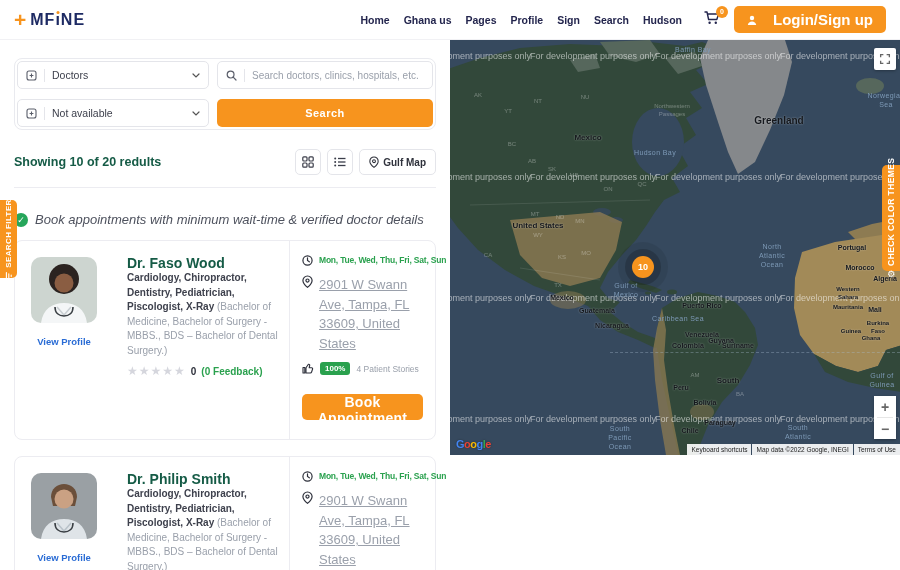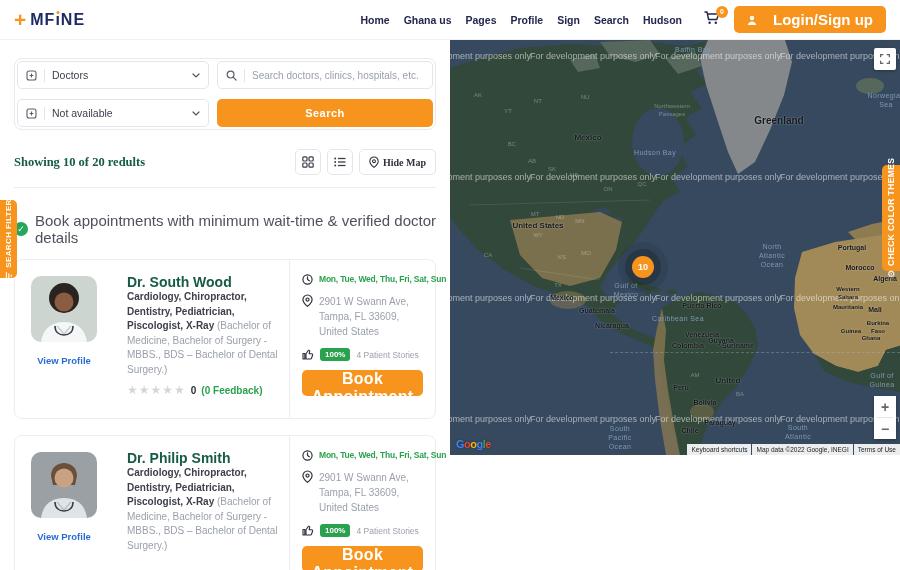--- a/index.html
+++ b/index.html
@@ -37,59 +37,59 @@
   .control { height:28px; border:1px solid #e4e5ea; border-radius:5px; display:flex;
     align-items:center; padding:0 8px; font-size:10.5px; color:var(--dark); cursor:pointer; background:#fff; }
   .control .vdiv { width:1px; height:13px; background:#e4e5ea; margin:0 7px; }
   .control .chev { margin-left:auto; }
   .control input { border:none; outline:none; flex:1; font-size:10px; color:var(--dark);
     font-family:inherit; min-width:0; }
   .control input::placeholder { color:#9aa0ab; }
   .search-btn { height:28px; background:var(--accent); border:none; border-radius:5px;
     color:#fff; font-size:11px; font-weight:700; letter-spacing:.5px; cursor:pointer; font-family:inherit; }
 
-  .results-row { margin-top:19px; display:flex; align-items:center;font-family:Liberation Serif, serif; }
+  .results-row { margin-top:19px; display:flex; align-items:center; }
   .results-title { font-size:12.5px; font-weight:700; color:var(--tgreen); }
   .view-toggles { margin-left:auto; display:flex; gap:6px; align-items:center; }
   .icon-btn { width:26px; height:26px; border:1px solid #e4e5ea; border-radius:5px;
     background:#fff; display:flex; align-items:center; justify-content:center; cursor:pointer; }
   .hide-map-btn { height:26px; border:1px solid #e4e5ea; border-radius:5px; background:#fff;
     display:flex; align-items:center; gap:4px; padding:0 9px; font-size:10px; font-weight:600;
     color:#2f323c; cursor:pointer; font-family:inherit; }
   .hr { margin-top:12px; border-top:1px solid #ececf1; }
   .note-row { margin-top:24px; margin-bottom:13px; display:flex; align-items:center; gap:7px; }
   .check-circle { width:14px; height:14px; border-radius:50%; background:#26a65b; color:#fff;
     font-size:9px; display:flex; align-items:center; justify-content:center; flex:0 0 auto; }
-  .note-text { font-size:15px; color:#4e525e; }
+  .note-text { font-size:13px; color:#4e525e;font-style:italic; }
 
   
   .doc-card { border:1px solid #ececf1; border-radius:8px; display:flex; margin-bottom:16px; background:#fff; }
   .doc-photo-sec { width:98px; padding:16px 16px 14px; }
   .doc-photo { width:66px; height:66px; border-radius:10px; overflow:hidden; display:block; }
   .view-profile { display:block; width:66px; text-align:center; margin-top:13px;
     font-size:9.5px; font-weight:600; color:var(--link); cursor:pointer; }
   .doc-info-sec { flex:1; padding:14px 10px 14px 14px; min-width:0; }
   .doc-name { font-size:14px; font-weight:700; color:var(--tgreen); cursor:pointer; }
   .doc-spec { font-size:10px; line-height:1.45; }
   .doc-spec .b { color:var(--dark); font-weight:700; }
   .doc-spec .g { color:var(--gray); }
   .stars-row { margin-top:6px; display:flex; align-items:center; gap:5px; }
   .stars { color:#d5d6dd; font-size:12px; letter-spacing:1px; font-family:"DejaVu Sans",sans-serif; }
   .rating-num { font-size:10px; font-weight:700; color:#2c2f3a; }
   .rating-fb { font-size:10px; font-weight:700; color:var(--green); }
   .doc-book-sec { width:146px; border-left:1px solid #ececf1; padding:14px 12px 12px; }
   .brow { display:flex; gap:6px; align-items:flex-start; margin-bottom:9px; }
   .brow svg { flex:0 0 auto; margin-top:0px; }
   .days { font-size:8.5px; font-weight:700; color:var(--green); white-space:nowrap; letter-spacing:-.2px; }
-  .addr { font-size:10px; color:var(--gray); line-height:1.5; }
+  .addr { font-size:13px; color:var(--gray); line-height:1.5;text-decoration:underline; }
   .badge { background:var(--green); color:#fff; font-size:8px; font-weight:700;
     padding:2px 5px; border-radius:3px; }
   .stories { font-size:8.5px; color:var(--gray); align-self:center; }
   .book-btn { width:100%; height:26px; background:var(--accent); border:none; border-radius:5px;
-    color:#fff; font-size:16px; font-weight:700; letter-spacing:.3px; cursor:pointer; margin-top:0; font-family:inherit; }
+    color:#fff; font-size:14px; font-weight:700; letter-spacing:.3px; cursor:pointer; margin-top:10px; font-family:inherit; }
 
   
   .side-tab { position:absolute; background:var(--accent); display:flex; align-items:center;
     justify-content:center; cursor:pointer; z-index:8; }
   .tab-left { left:0; top:200px; width:17px; height:78px; border-radius:0 5px 5px 0; }
   .tab-right { right:0; top:165px; width:18px; height:106px; border-radius:5px 0 0 5px; }
   .tab-inner { transform:rotate(-90deg); display:flex; align-items:center; gap:4px;
     white-space:nowrap; color:#fff; font-weight:700; }
   .tab-left .tab-inner { font-size:8px; letter-spacing:.4px; }
   .tab-right .tab-inner { font-size:8.5px; letter-spacing:.4px; }
@@ -216,21 +216,21 @@
             <path d="M4 5h7.5" stroke="#3a3d49" stroke-width="1.3"></path>
           <circle cx="1.2" cy="8.5" r="1" fill="#3a3d49"></circle>
             <path d="M4 8.5h7.5" stroke="#3a3d49" stroke-width="1.3"></path>
         </svg>
       </button>
       <button class="hide-map-btn">
         <svg width="10" height="12" viewBox="0 0 12 14">
           <path d="M6 1C3.2 1 1 3.2 1 6c0 3.6 5 7.4 5 7.4S11 9.6 11 6c0-2.8-2.2-5-5-5z" fill="none" stroke="#2f323c" stroke-width="1.3"></path>
           <circle cx="6" cy="6" r="1.7" fill="none" stroke="#2f323c" stroke-width="1.3"></circle>
         </svg>
-        <span>Hide Map</span>
+        <span>Gulf Map</span>
       </button>
     </div>
   </div>
 
   <div class="hr"></div>
 
   <div class="note-row">
     <span class="check-circle">✓</span>
     <span class="note-text">Book appointments with minimum wait-time &amp; verified doctor details</span>
   </div>
@@ -241,21 +241,21 @@
         <rect width="66" height="66" fill="#cdd5d0"></rect>
         <circle cx="33" cy="22" r="15" fill="#2b2320"></circle>
         <circle cx="33" cy="26" r="9.5" fill="#8a5d42"></circle>
         <path d="M10 66c2-14 11-20 23-20s21 6 23 20z" fill="#f4f6f7"></path>
         <path d="M26 50l7 8 7-8" fill="none" stroke="#c8ced2" stroke-width="1.5"></path>
         <path d="M24 50c0 6 4 9 9 9s9-3 9-9" fill="none" stroke="#3a3f44" stroke-width="1.6"></path>
       </svg>
       <span class="view-profile">View Profile</span>
     </div>
     <div class="doc-info-sec">
-      <div class="doc-name">Dr. South Wood</div>
+      <div class="doc-name">Dr. Faso Wood</div>
       <div class="doc-spec"><span class="b">Cardiology, Chiropractor, Dentistry, Pediatrician, Piscologist, X-Ray</span><span class="g"> (Bachelor of Medicine, Bachelor of Surgery - MBBS., BDS – Bachelor of Dental Surgery.)</span></div>
       <div class="stars-row">
         <span class="stars">★★★★★</span>
         <span class="rating-num">0</span>
         <span class="rating-fb">(0 Feedback)</span>
       </div>
     </div>
     <div class="doc-book-sec">
       <div class="brow">
         <svg width="11" height="11" viewBox="0 0 12 12">
@@ -405,21 +405,21 @@
       <div class="map-label ml-country" style="left: 305px; top: 81px; font-size: 10px; margin-left: 24px;">Greenland</div>
       <div class="map-label ml-country" style="left: 112px; top: 258px;">Mexico</div>
       <div class="map-label ml-country" style="left: 147px; top: 271px;">Guatemala</div>
       <div class="map-label ml-country" style="left: 162px; top: 286px;">Nicaragua</div>
       <div class="map-label ml-country" style="left: 252px; top: 266px;">Puerto Rico</div>
       <div class="map-label ml-country" style="left: 252px; top: 295px;">Venezuela</div>
       <div class="map-label ml-country" style="left: 271px; top: 301px;">Guyana</div>
       <div class="map-label ml-country" style="left: 288px; top: 306px;">Suriname</div>
       <div class="map-label ml-country" style="left: 238px; top: 306px;">Colombia</div>
       <div class="map-label ml-country" style="left: 231px; top: 348px;">Peru</div>
-      <div class="map-label ml-country" style="left: 278px; top: 341px; font-size: 8px;">United</div>
+      <div class="map-label ml-country" style="left: 278px; top: 341px; font-size: 8px;">South</div>
       <div class="map-label ml-country" style="left: 255px; top: 363px;">Bolivia</div>
       <div class="map-label ml-country" style="left: 270px; top: 383px;">Paraguay</div>
       <div class="map-label ml-country" style="left: 240px; top: 391px;">Chile</div>
       <div class="map-label ml-country" style="left: 402px; top: 208px;">Portugal</div>
       <div class="map-label ml-country" style="left: 410px; top: 228px;">Morocco</div>
       <div class="map-label ml-country" style="left: 435px; top: 239px;">Algeria</div>
       <div class="map-label ml-country" style="left: 398px; top: 253px; font-size: 6px;">Western
 Sahara</div>
       <div class="map-label ml-country" style="left: 398px; top: 268px; font-size: 6px;">Mauritania</div>
       <div class="map-label ml-country" style="left: 425px; top: 270px;">Mali</div>

